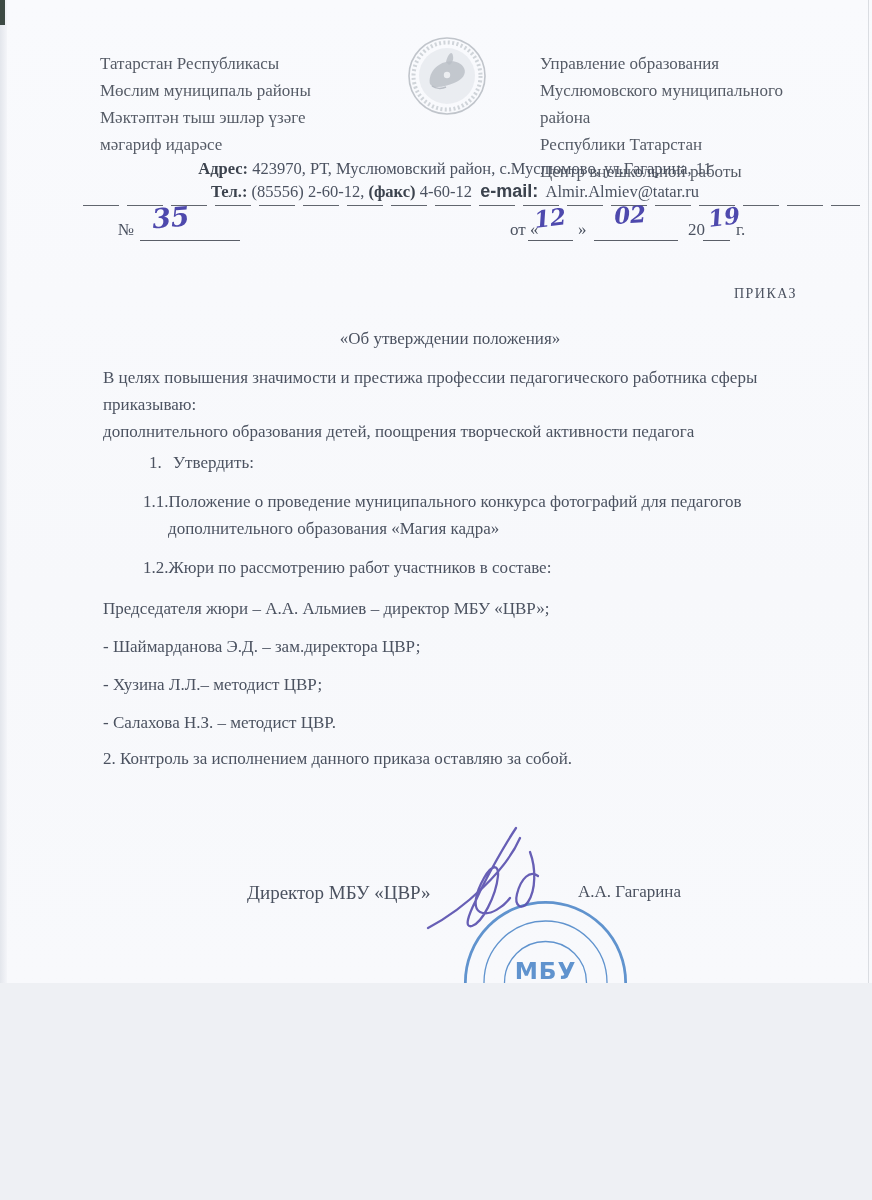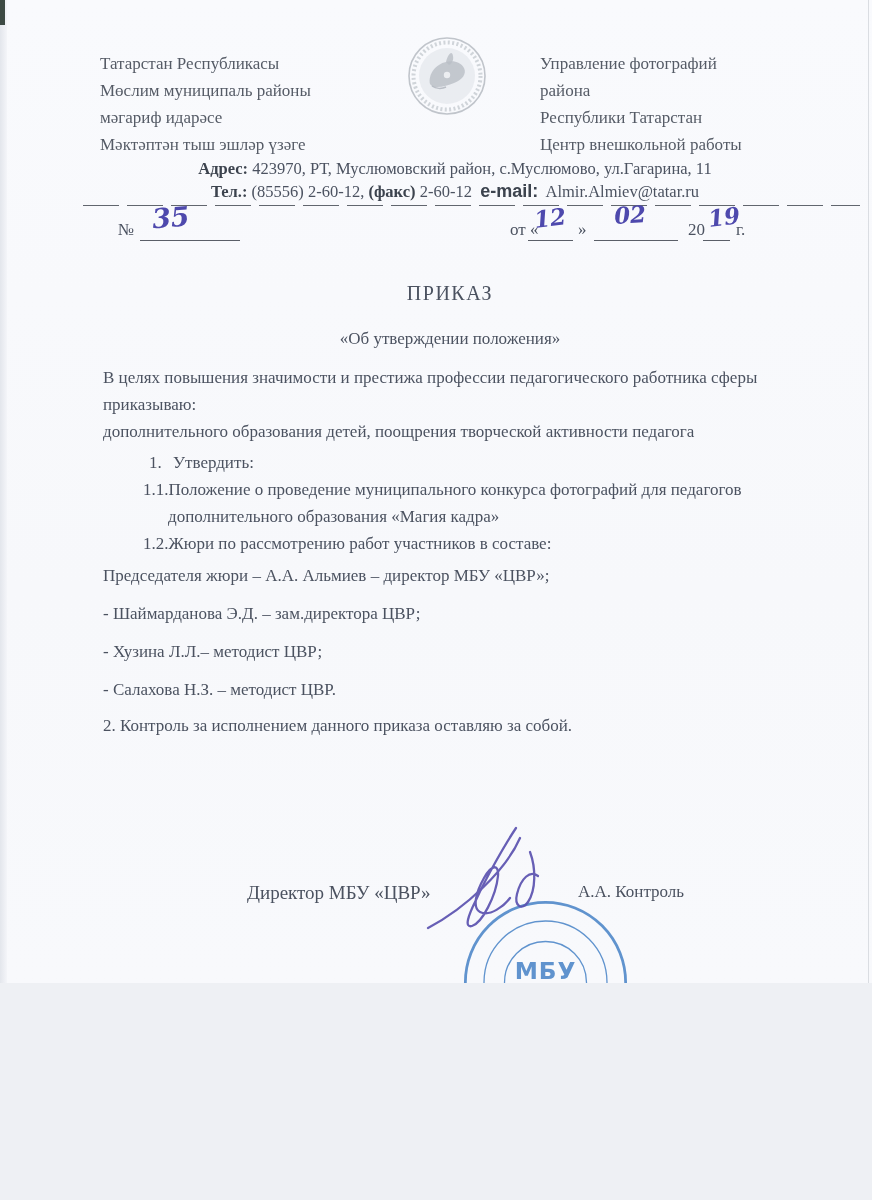--- a/index.html
+++ b/index.html
@@ -25,29 +25,29 @@
            background-size:100% 1px;background-repeat:no-repeat;background-position:0 bottom;}
 
   
   .numrow{position:absolute;left:0;top:0;width:100%;}
   .lbl{position:absolute;font-size:17px;color:#4b5260;}
   .hand{position:absolute;font-family:"DejaVu Serif",serif;font-style:italic;font-weight:bold;color:#4e49ad;}
   .blank{position:absolute;border-bottom:1.4px solid #5a5f68;}
 
   
   .content{position:absolute;left:103px;top:280px;width:694px;font-size:17px;line-height:27px;color:#4b5260;}
-  .title{text-align:center;letter-spacing:1.5px;font-size:20px;}
+  .title{text-align:right;letter-spacing:1.5px;font-size:14px;}
   .subtitle{text-align:center;margin-top:18px;}
   .intro{margin-top:12px;}
   .list{margin-top:4px;}
   .li1{padding-left:46px;}
   .li1 .marker{display:inline-block;width:24px;}
-  .li11{padding-left:40px;}
+  .li11{padding-left:40px;margin-top:12px;}
   .licont{padding-left:65px;}
-  .jury{margin-top:5px;}
+  .jury{margin-top:14px;}
   .jline{margin-top:11px;}
   .jline.first{margin-top:0;}
   .control{margin-top:9px;}
 
   
   .sig-label{position:absolute;left:247px;top:882px;font-size:19px;color:#4b5260;}
   .sig-name{position:absolute;left:578px;top:882px;font-size:17px;color:#4b5260;}
   .sig-svg{position:absolute;left:400px;top:812px;}
   .stamp-svg{position:absolute;left:443px;top:880px;opacity:.88;}
   .stamp-text{font-family:"DejaVu Sans","Liberation Sans",sans-serif;font-weight:bold;}
@@ -59,51 +59,52 @@
 
   <div class="edge-left"></div>
   <div class="corner-mark"></div>
   <div class="edge-bottom"></div>
   <div class="edge-bottom-light"></div>
   <div class="edge-right"></div>
 
   <div class="hdr-left">
     <div>Татарстан Республикасы</div>
     <div>Мөслим муниципаль районы</div>
+    <div>Мәктәптән тыш эшләр үзәге</div>
     <div>мәгариф идарәсе</div>
-    <div>Мәктәптән тыш эшләр үзәге</div>
   </div>
 
   <svg class="emblem" width="82" height="86" viewBox="0 0 82 86">
     <circle cx="41" cy="42" r="38" fill="none" stroke="#b6bbc2" stroke-width="1.6" opacity="0.85"></circle>
     <circle cx="41" cy="42" r="33.5" fill="none" stroke="#bfc4ca" stroke-width="4" stroke-dasharray="2 2.4" opacity="0.7"></circle>
     <circle cx="41" cy="42" r="28" fill="#dfe2e7" opacity="0.55"></circle>
     <path d="M 24,50 C 22,40 30,30 40,28 C 47,26 55,28 58,34 C 61,40 56,46 48,49 C 40,52 28,56 24,50 Z" fill="#b9bec6" opacity="0.8"></path>
     <path d="M 40,28 C 42,20 46,16 47,22 C 48,27 45,30 43,31 Z" fill="#b9bec6" opacity="0.8"></path>
     <path d="M 26,52 C 30,55 36,55 40,53" fill="none" stroke="#aeb3bb" stroke-width="1.5" opacity="0.8"></path>
     <circle cx="41" cy="41" r="3.2" fill="#eceef1"></circle>
   </svg>
 
   <div class="hdr-right">
-    <div>Управление фотографий</div>
+    <div>Управление образования</div>
+    <div>Муслюмовского муниципального</div>
     <div>района</div>
     <div>Республики Татарстан</div>
     <div>Центр внешкольной работы</div>
   </div>
 
   <div class="addr">
     <div>
       <b>Адрес:</b>
       <span>423970, РТ, Муслюмовский район, с.Муслюмово, ул.Гагарина, 11</span>
     </div>
     <div>
       <b>Тел.:</b>
       <span>(85556) 2-60-12,</span>
       <b>(факс)</b>
-      <span>2-60-12</span>&nbsp;
+      <span>4-60-12</span>&nbsp;
       <b style="font-family:'Liberation Sans',sans-serif;font-size:18px;">e-mail:</b>&nbsp;
       <span>Almir.Almiev@tatar.ru</span>
     </div>
   </div>
   <div class="divider"></div>
 
   <div class="numrow">
     <span class="lbl" style="left:118px;top:220px;">№</span>
     <span class="hand" style="left:152px;top:202px;font-size:27px;transform:rotate(-5deg);">35</span>
     <span class="blank" style="left:140px;top:218px;width:100px;height:22px;"></span>
@@ -146,21 +147,21 @@
     <div class="jury">
       <div class="jline first">Председателя жюри – А.А. Альмиев – директор МБУ «ЦВР»;</div>
       <div class="jline">- Шаймарданова Э.Д. – зам.директора ЦВР;</div>
       <div class="jline">- Хузина Л.Л.– методист ЦВР;</div>
       <div class="jline">- Салахова Н.З. – методист ЦВР.</div>
       <div class="jline control">2. Контроль за исполнением данного приказа оставляю за собой.</div>
     </div>
   </div>
 
   <span class="sig-label">Директор МБУ «ЦВР»</span>
-  <span class="sig-name">А.А. Контроль</span>
+  <span class="sig-name">А.А. Гагарина</span>
 
   <svg class="stamp-svg" width="205" height="205" viewBox="0 0 220 220">
     <defs>
       <path id="ring-outer" d="M 56,164 A 76,76 0 1 1 55.9,164.1"></path>
       <path id="ring-middle" d="M 71,149 A 55,55 0 1 1 70.9,149.1"></path>
       <path id="ring-inner" d="M 78,142 A 45,45 0 1 1 77.9,142.1"></path>
     </defs>
     <g stroke="#4c86c8" fill="none">
       <circle cx="110" cy="110" r="86" stroke-width="3"></circle>
       <circle cx="110" cy="110" r="66" stroke-width="1.4"></circle>

